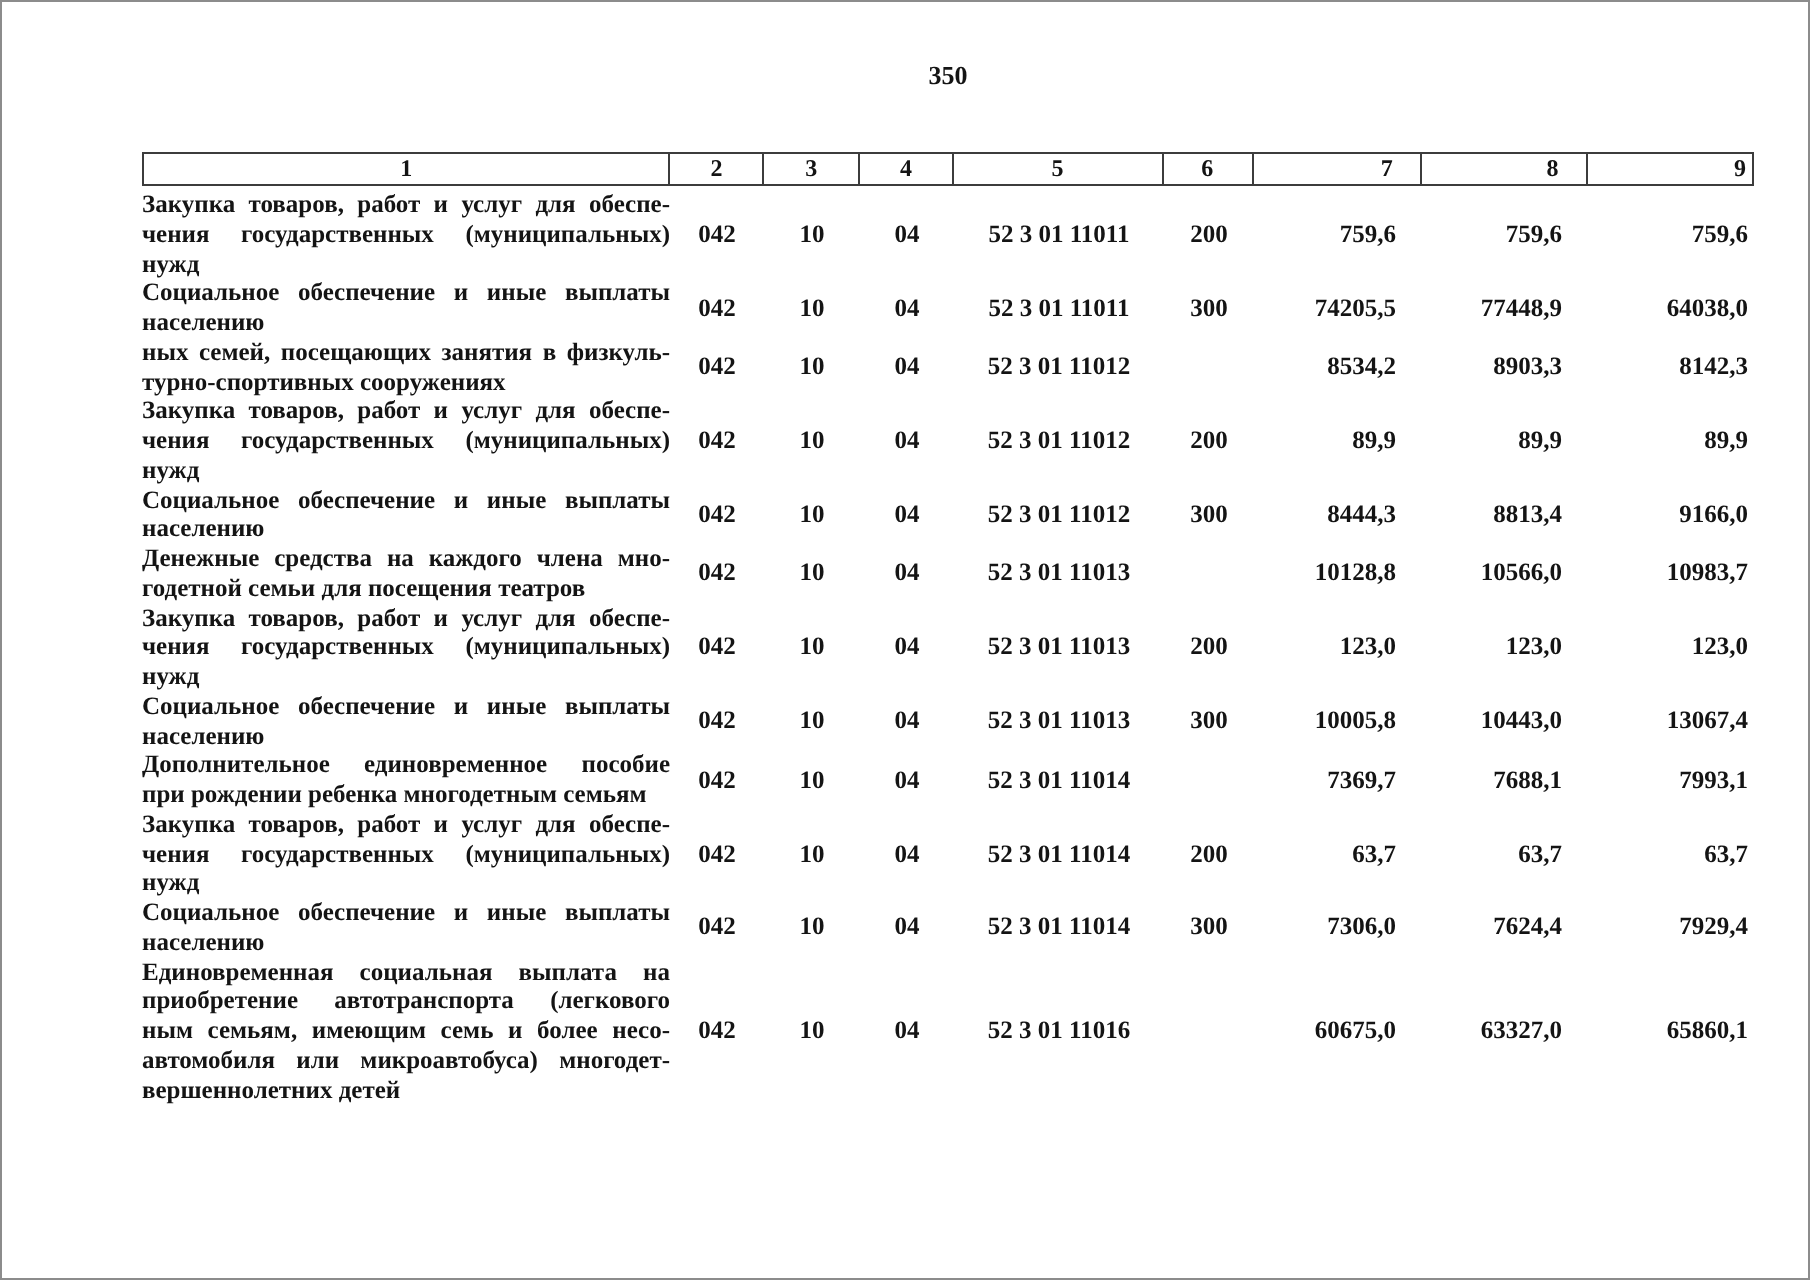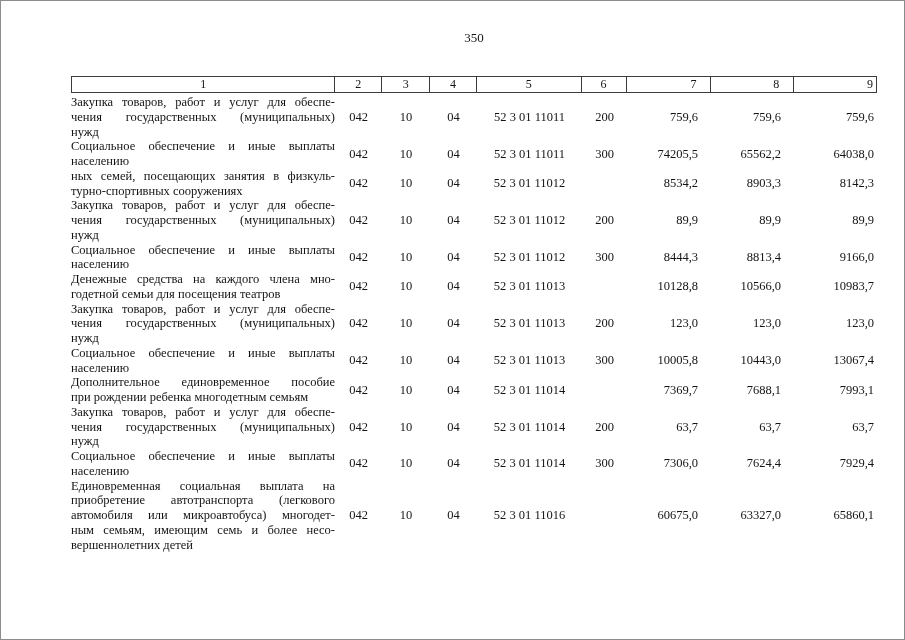--- a/index.html
+++ b/index.html
@@ -5,20 +5,21 @@
   html, body { margin: 0; padding: 0; background: #ffffff; }
   .page {
     position: relative;
     width: 903px;
     height: 638px;
     border: 1px solid #8c8c8c;
     background: #ffffff;
     color: #141414;
     font-family: "Liberation Serif", serif;
     overflow: hidden;
+    font-weight: bold;
   }
   .page-number {
     margin: 29px 0 0 70px;
     width: 806px;
     text-align: center;
     font-size: 13px;
     line-height: 15px;
   }
   .btable { margin: 31px 0 0 70px; width: 806px; }
   .thead {
@@ -94,21 +95,21 @@
           <div class="cell c1">
             <div class="dline">Социальное обеспечение и иные выплаты</div>
             <div class="dline last">населению</div>
           </div>
           <div class="cell c2">042</div>
           <div class="cell c3">10</div>
           <div class="cell c4">04</div>
           <div class="cell c5">52 3 01 11011</div>
           <div class="cell c6">300</div>
           <div class="cell c7">74205,5</div>
-          <div class="cell c8">65562,2</div>
+          <div class="cell c8">77448,9</div>
           <div class="cell c9">64038,0</div>
         </div>
         <div class="row">
           <div class="cell c1">
             <div class="dline">ных семей, посещающих занятия в физкуль-</div>
             <div class="dline last">турно-спортивных сооружениях</div>
           </div>
           <div class="cell c2">042</div>
           <div class="cell c3">10</div>
           <div class="cell c4">04</div>
@@ -230,22 +231,22 @@
           <div class="cell c5">52 3 01 11014</div>
           <div class="cell c6">300</div>
           <div class="cell c7">7306,0</div>
           <div class="cell c8">7624,4</div>
           <div class="cell c9">7929,4</div>
         </div>
         <div class="row">
           <div class="cell c1">
             <div class="dline">Единовременная социальная выплата на</div>
             <div class="dline">приобретение автотранспорта (легкового</div>
+            <div class="dline">ным семьям, имеющим семь и более несо-</div>
             <div class="dline">автомобиля или микроавтобуса) многодет-</div>
-            <div class="dline">ным семьям, имеющим семь и более несо-</div>
             <div class="dline last">вершеннолетних детей</div>
           </div>
           <div class="cell c2">042</div>
           <div class="cell c3">10</div>
           <div class="cell c4">04</div>
           <div class="cell c5">52 3 01 11016</div>
           <div class="cell c6"></div>
           <div class="cell c7">60675,0</div>
           <div class="cell c8">63327,0</div>
           <div class="cell c9">65860,1</div>

